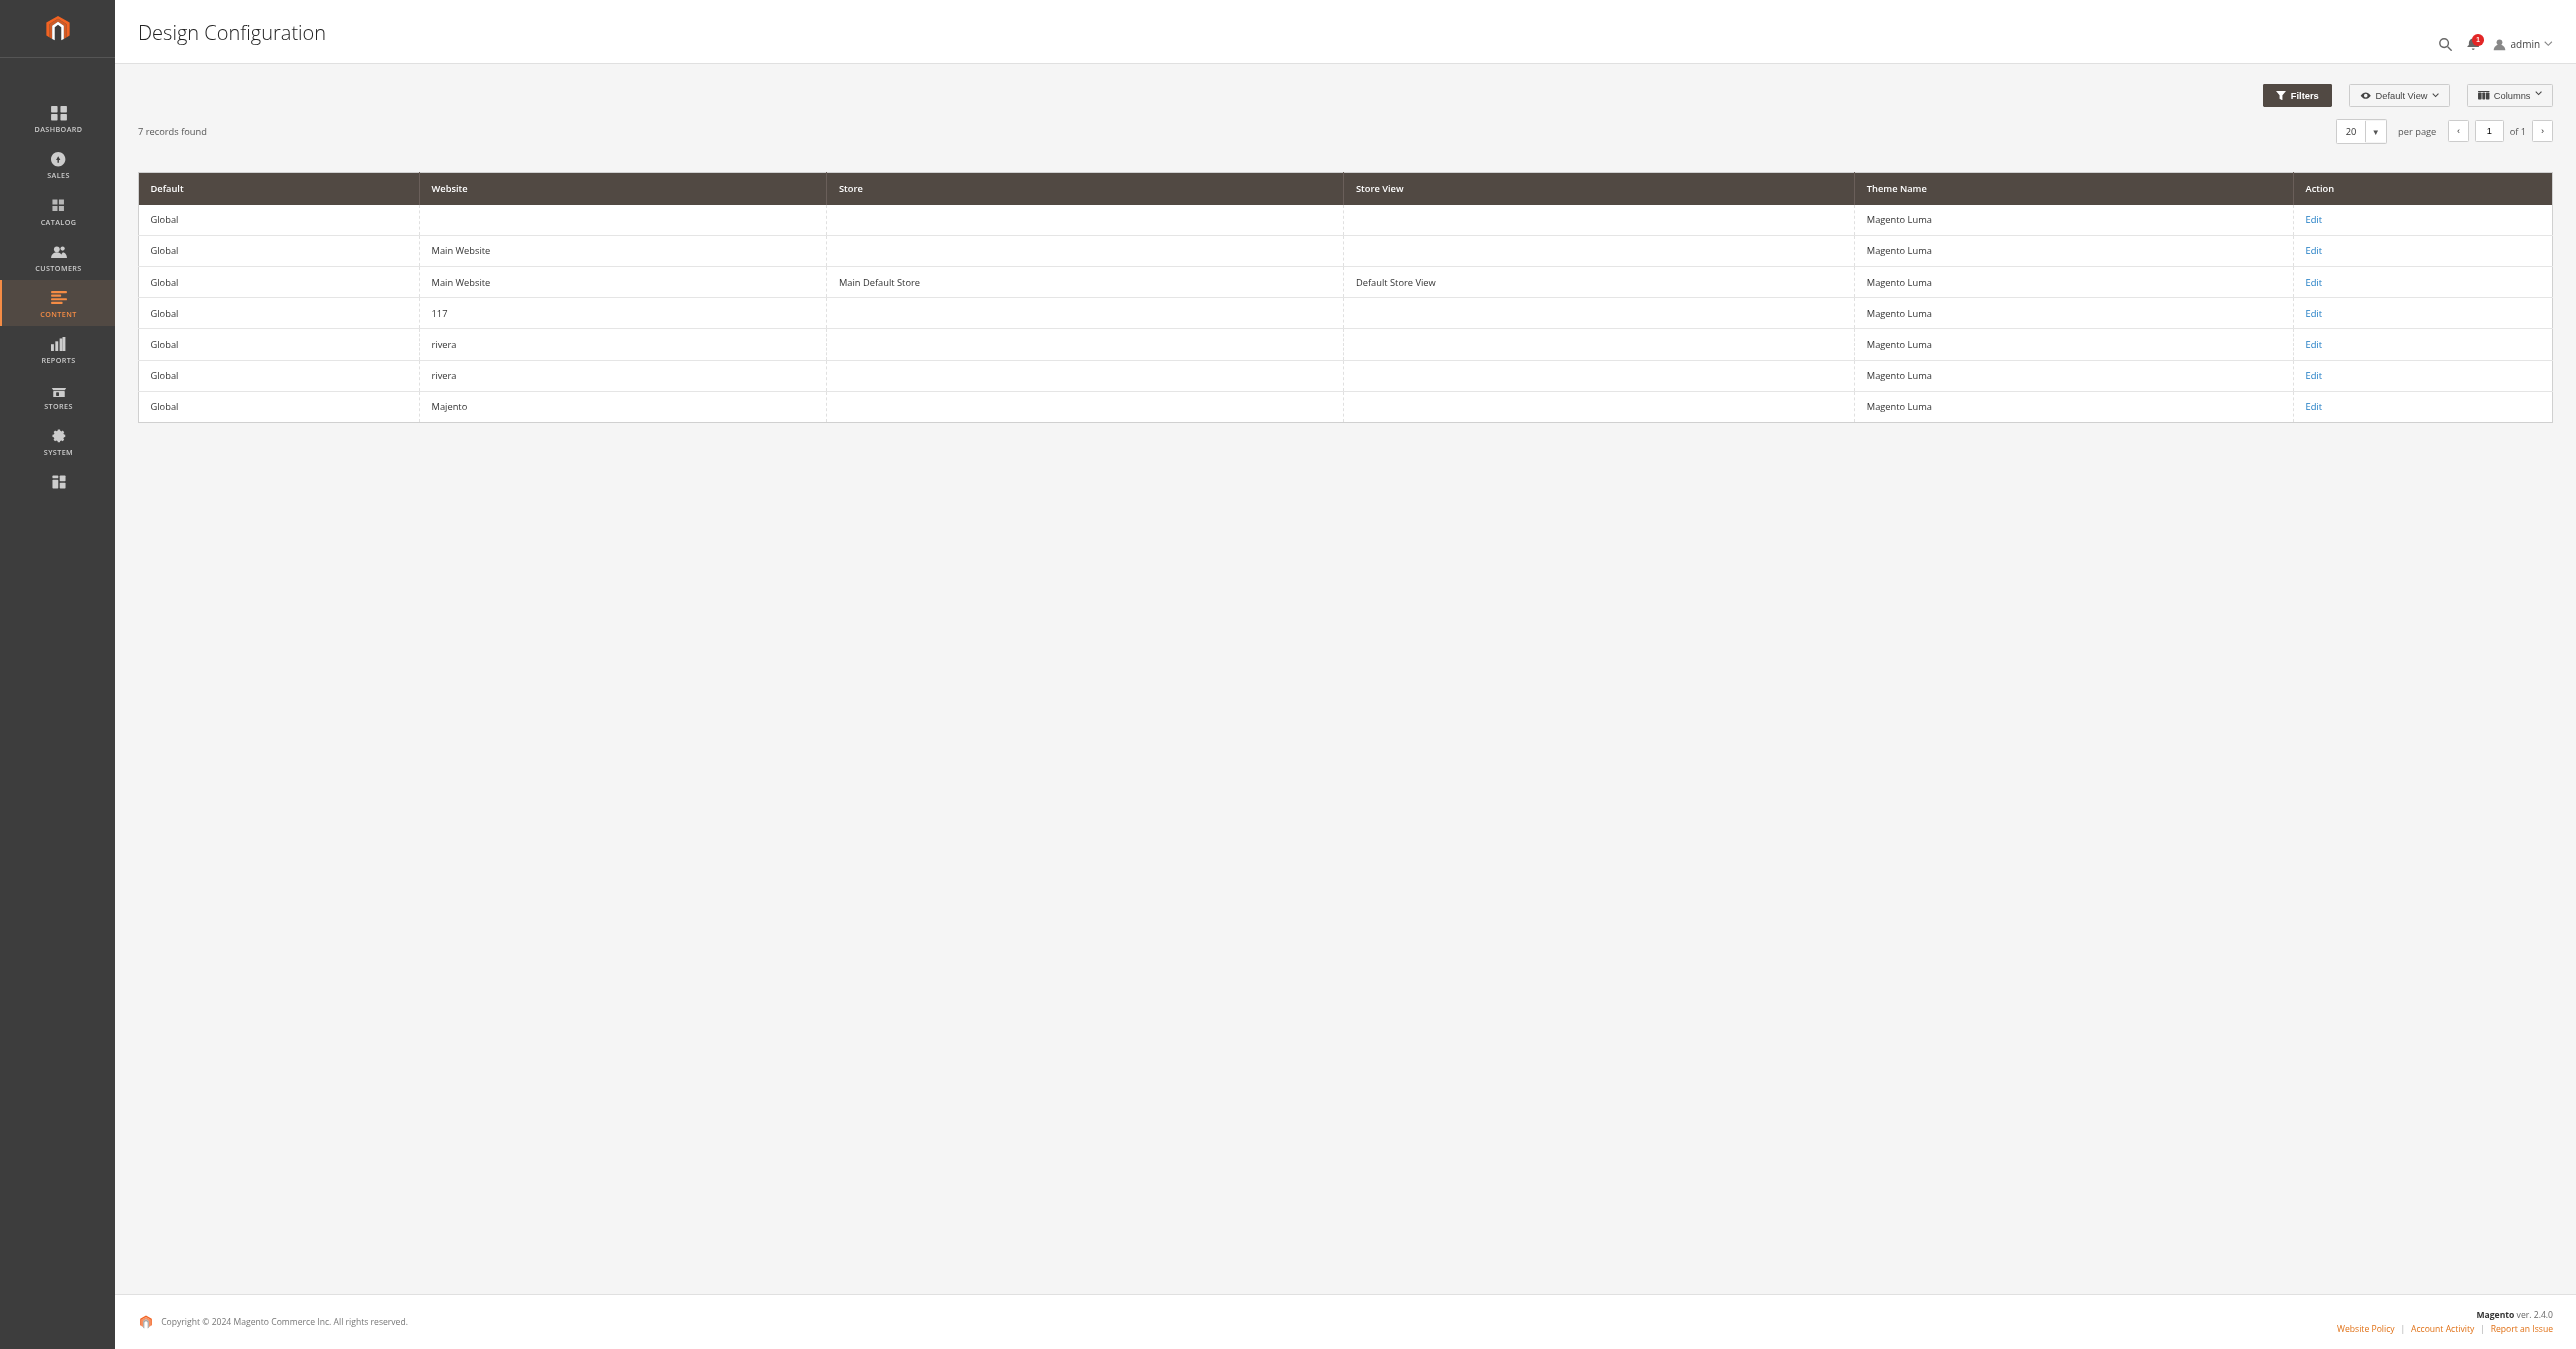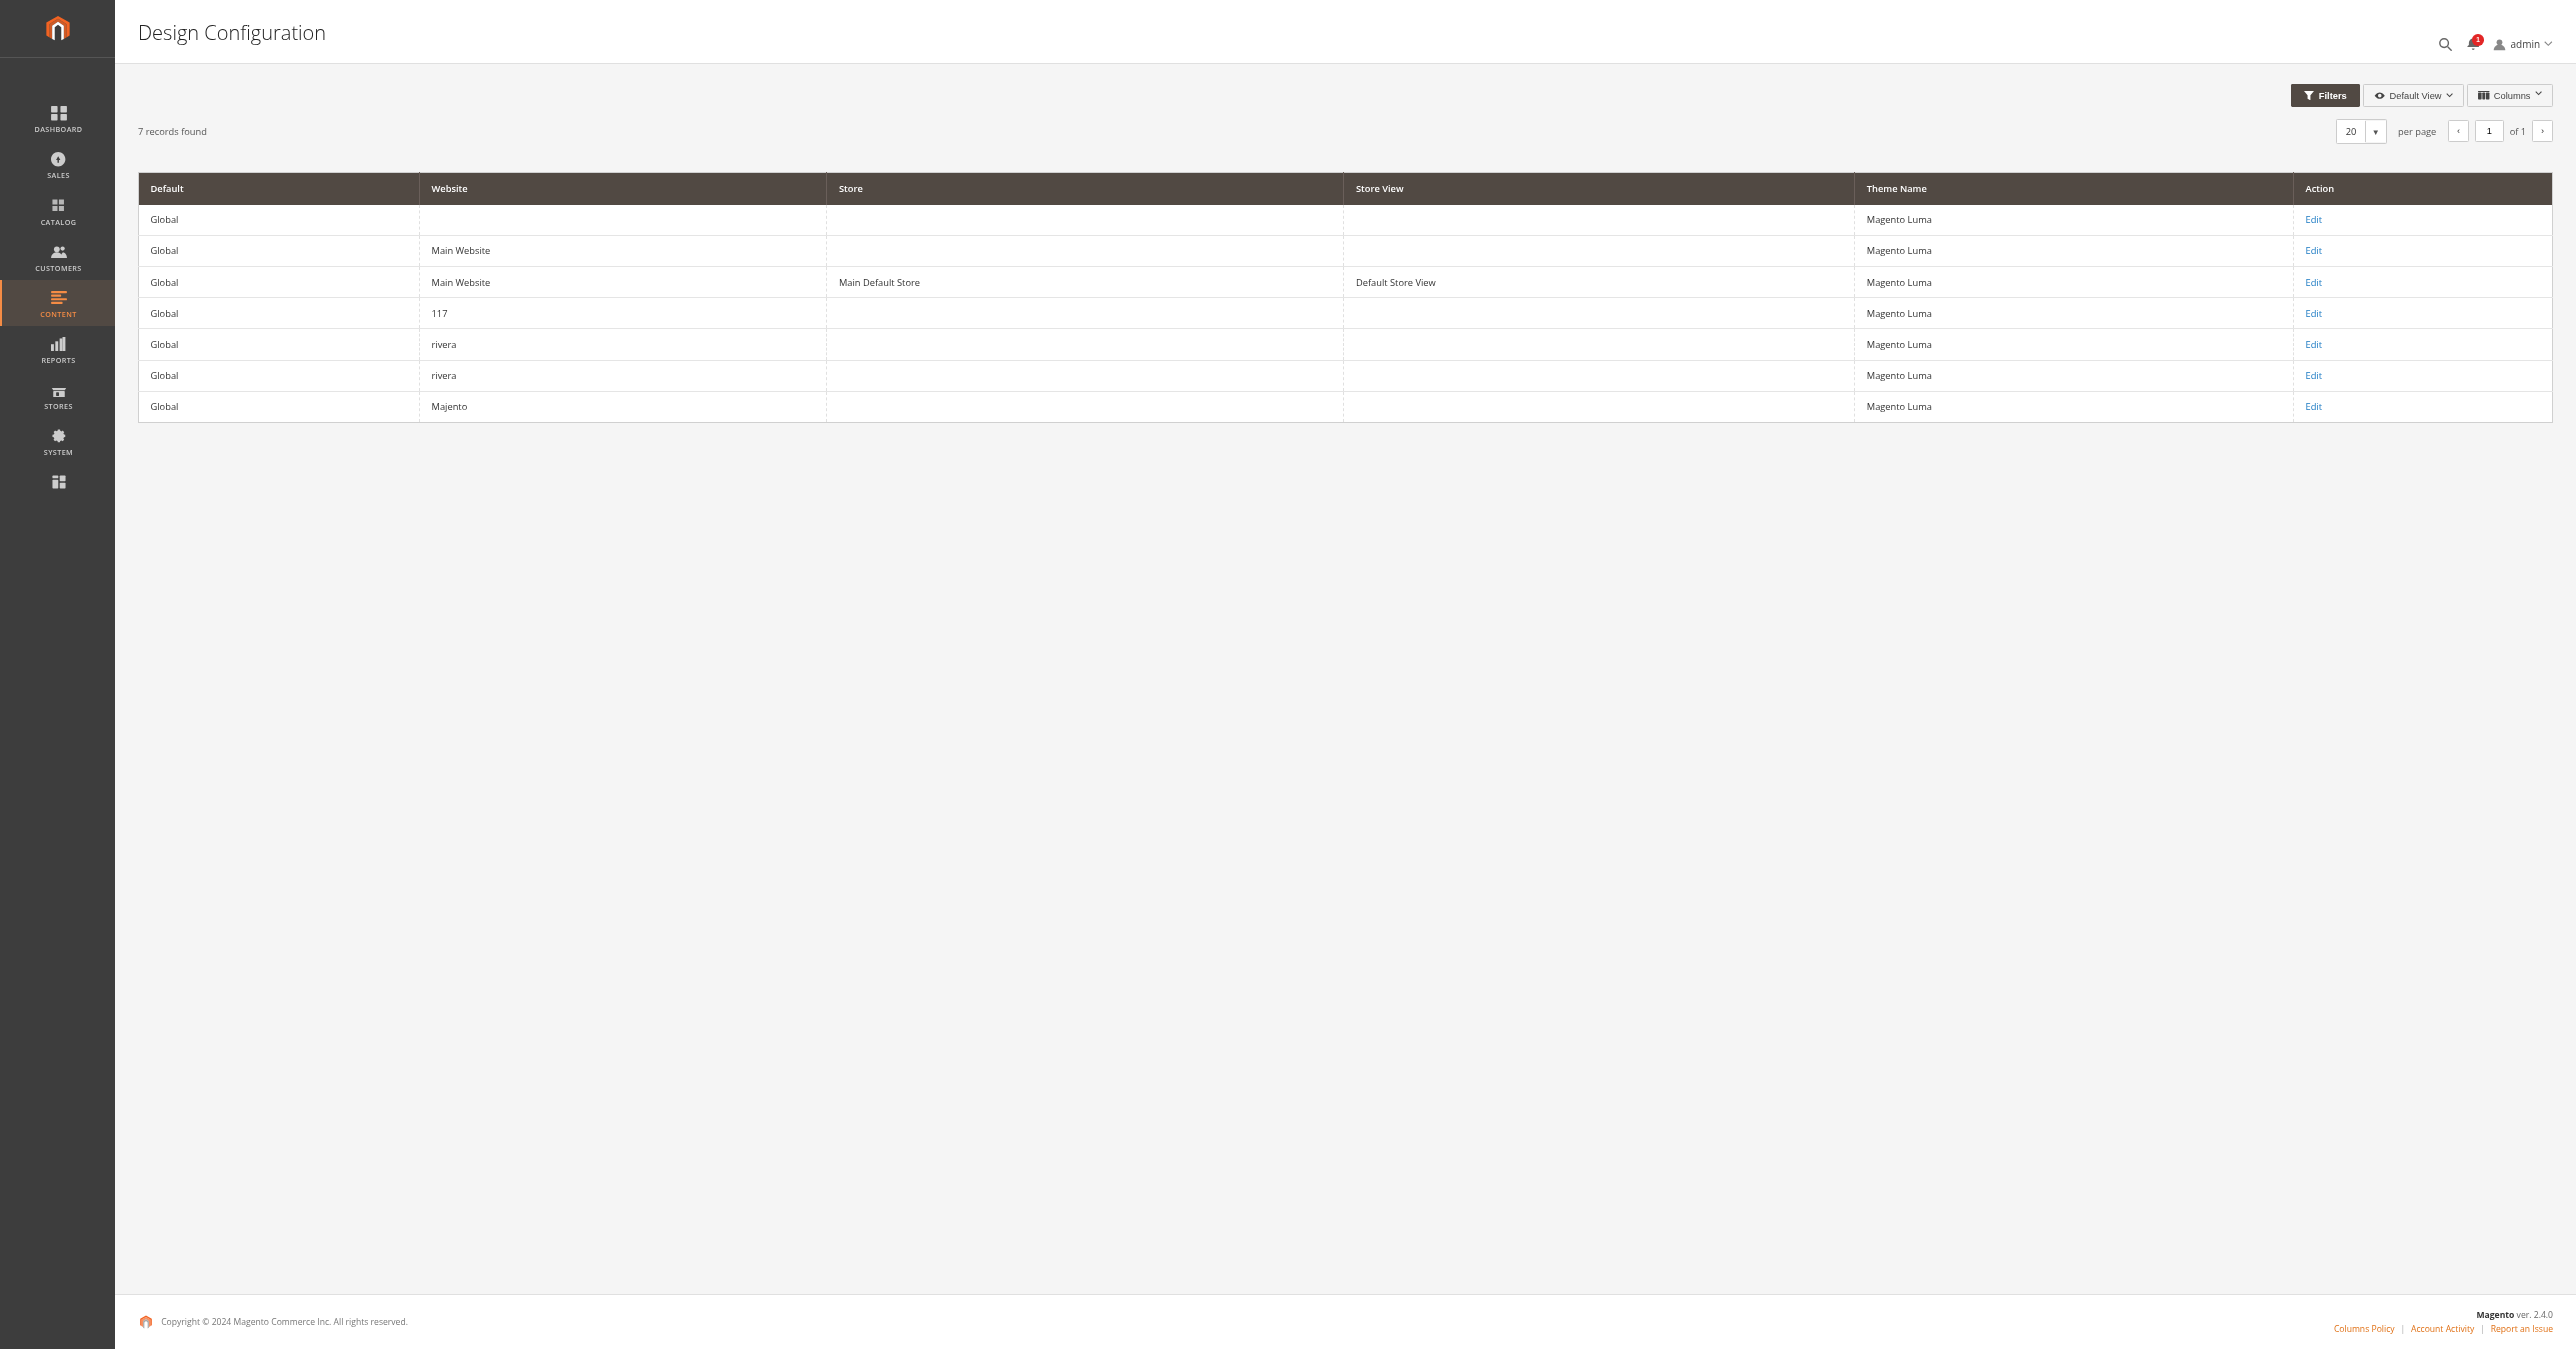--- a/index.html
+++ b/index.html
@@ -148,21 +148,21 @@
       flex: 1;
       padding: 20px 23px 0 23px;
     }
 
     
     .toolbar {
       display: flex;
       align-items: center;
       justify-content: flex-end;
       margin-bottom: 11.5px;
-      gap: 3px;
+      gap: 17px;
     }
     .btn-filters {
       background: #514943;
       color: #fff;
       border: none;
       padding: 6.5px 13px;
       font-size: 9.3px;
       cursor: pointer;
       display: flex;
       align-items: center;
@@ -614,21 +614,21 @@
         <path d="M11 7l-4 2.8v9l1.75 1V11.8L11 9.6l2.25 2.2v8l1.75-1V9.8L11 7z" fill="#aaa"></path>
       </svg>
       <span>Copyright © 2024 Magento Commerce Inc. All rights reserved.</span>
     </div>
     <div class="footer-right">
       <div>
         <span class="magento-version">Magento</span>
         <span>ver. 2.4.0</span>
       </div>
       <div class="footer-links">
-        <a href="#">Columns Policy</a>
+        <a href="#">Website Policy</a>
         <span>|</span>
         <a href="#">Account Activity</a>
         <span>|</span>
         <a href="#">Report an Issue</a>
       </div>
     </div>
   </div>
 
 </div>
 

